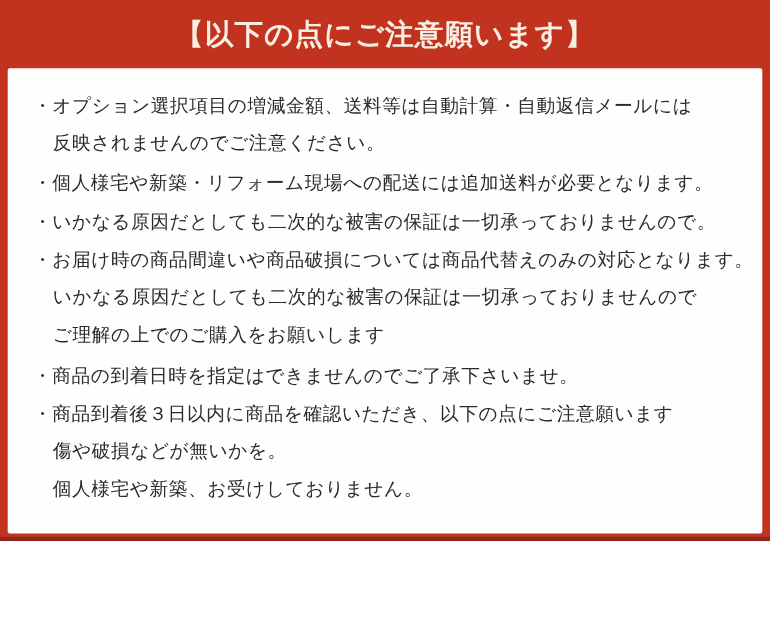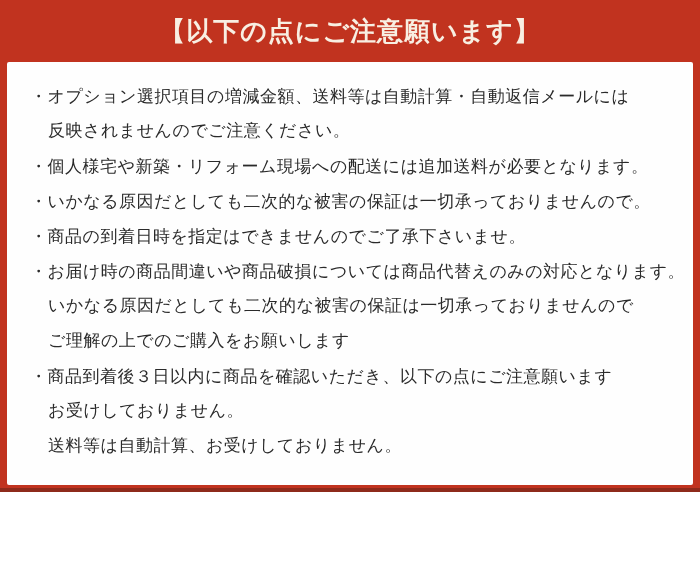--- a/index.html
+++ b/index.html
@@ -81,35 +81,35 @@
 
     <div class="item">
       <p class="line bullet">・個人様宅や新築・リフォーム現場への配送には追加送料が必要となります。</p>
     </div>
 
     <div class="item">
       <p class="line bullet">・いかなる原因だとしても二次的な被害の保証は一切承っておりませんので。</p>
     </div>
 
     <div class="item">
-      <p class="line bullet">・商品の到着日時を指定はできませんのでご了承下さいませ。</p>
-    </div>
-
-    <div class="item">
       <p class="line bullet">・お届け時の商品間違いや商品破損については商品代替えのみの対応となります。</p>
       <p class="line cont">いかなる原因だとしても二次的な被害の保証は一切承っておりませんので</p>
       <p class="line cont">ご理解の上でのご購入をお願いします</p>
     </div>
 
     <div class="item">
-      <p class="line bullet">・商品到着後３日以内に商品を確認いただき、以下の点にご注意願います</p>
-      <p class="line cont">お受けしておりません。</p>
+      <p class="line bullet">・商品の到着日時を指定はできませんのでご了承下さいませ。</p>
     </div>
 
     <div class="item">
-      <p class="line cont">送料等は自動計算、お受けしておりません。</p>
+      <p class="line bullet">・商品到着後３日以内に商品を確認いただき、以下の点にご注意願います</p>
+      <p class="line cont">傷や破損などが無いかを。</p>
+    </div>
+
+    <div class="item">
+      <p class="line cont">個人様宅や新築、お受けしておりません。</p>
     </div>
 
   </main>
 
   <div class="bottom-line"></div>
 
 </div>
 
 </body></html>

